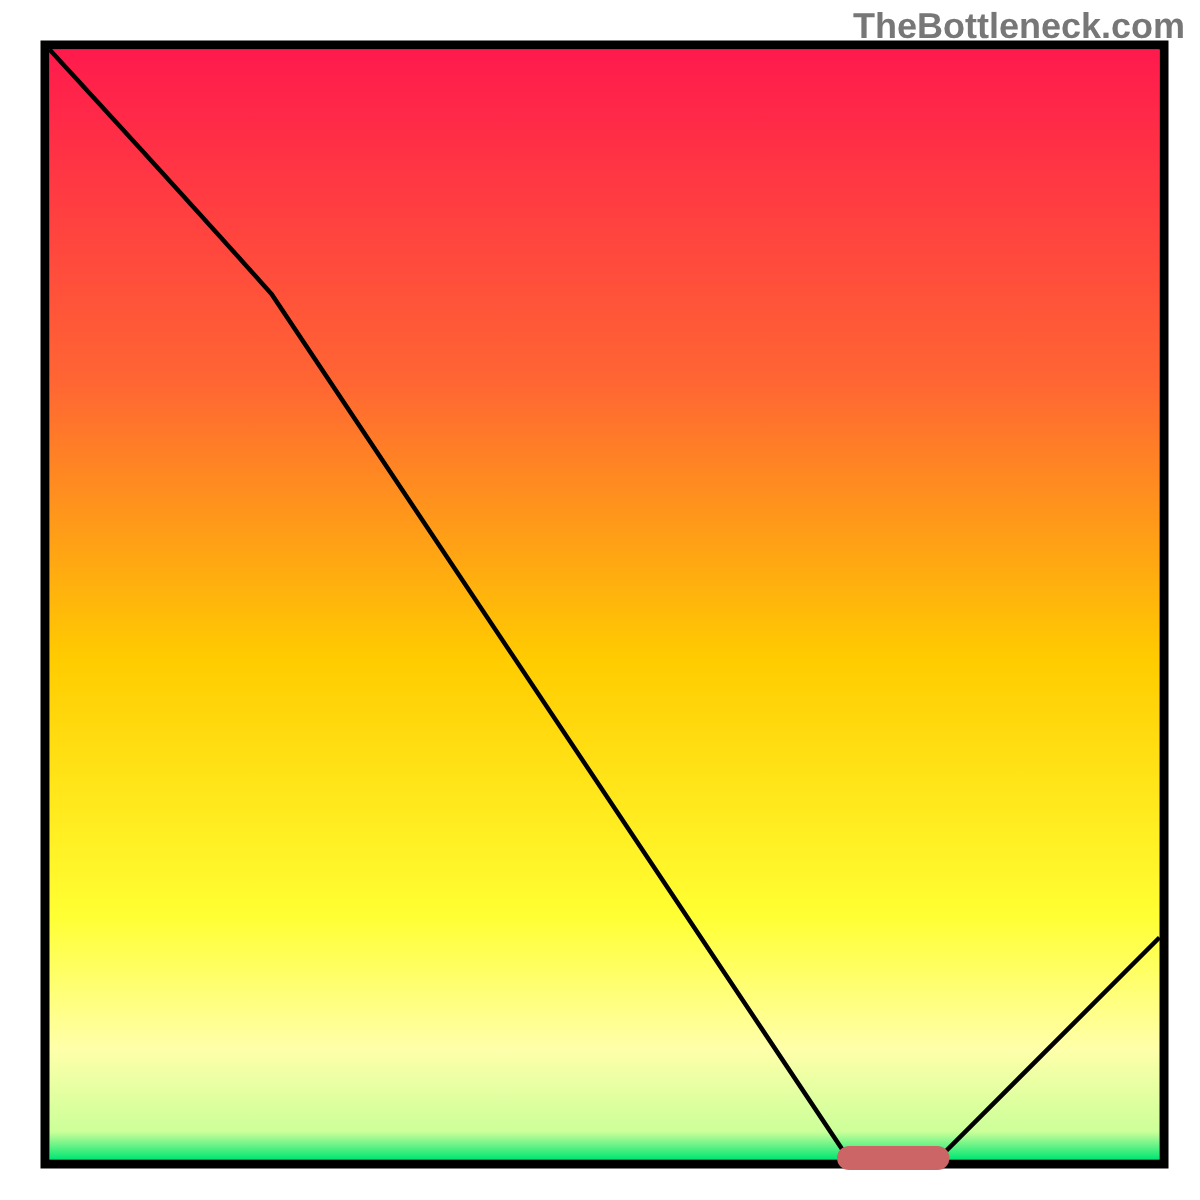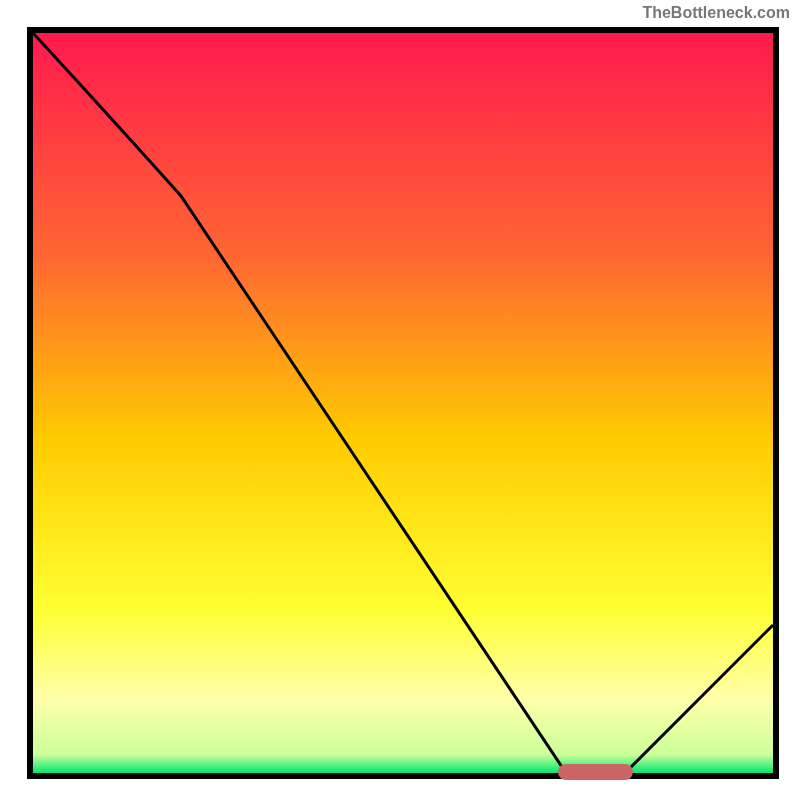--- a/index.html
+++ b/index.html
@@ -13,21 +13,21 @@
     height: 800px;
   }
   svg {
     display: block;
   }
   .watermark {
     position: absolute;
     top: 4px;
     right: 10px;
     font-family: Arial, sans-serif;
-    font-size: 16px;
+    font-size: 24px;
     font-weight: bold;
     color: #777;
     letter-spacing: 0px;
   }
 </style>
 </head>
 <body>
 
 <div class="chart-container">
 

